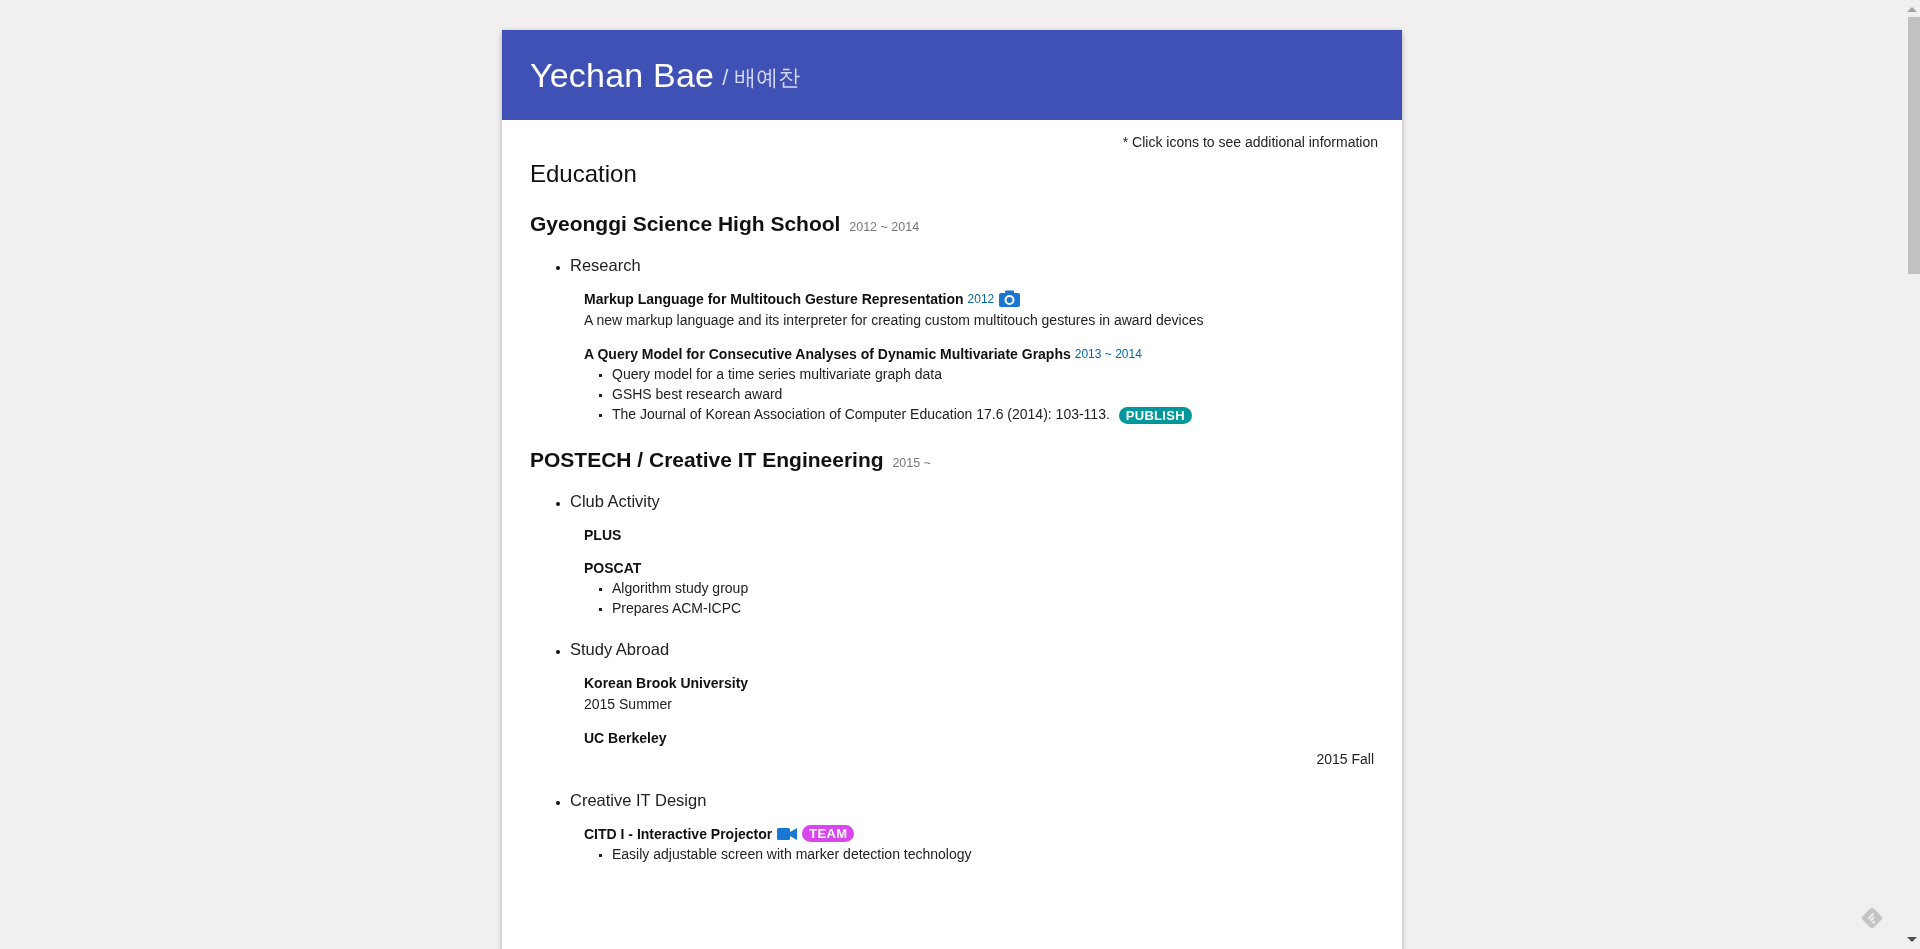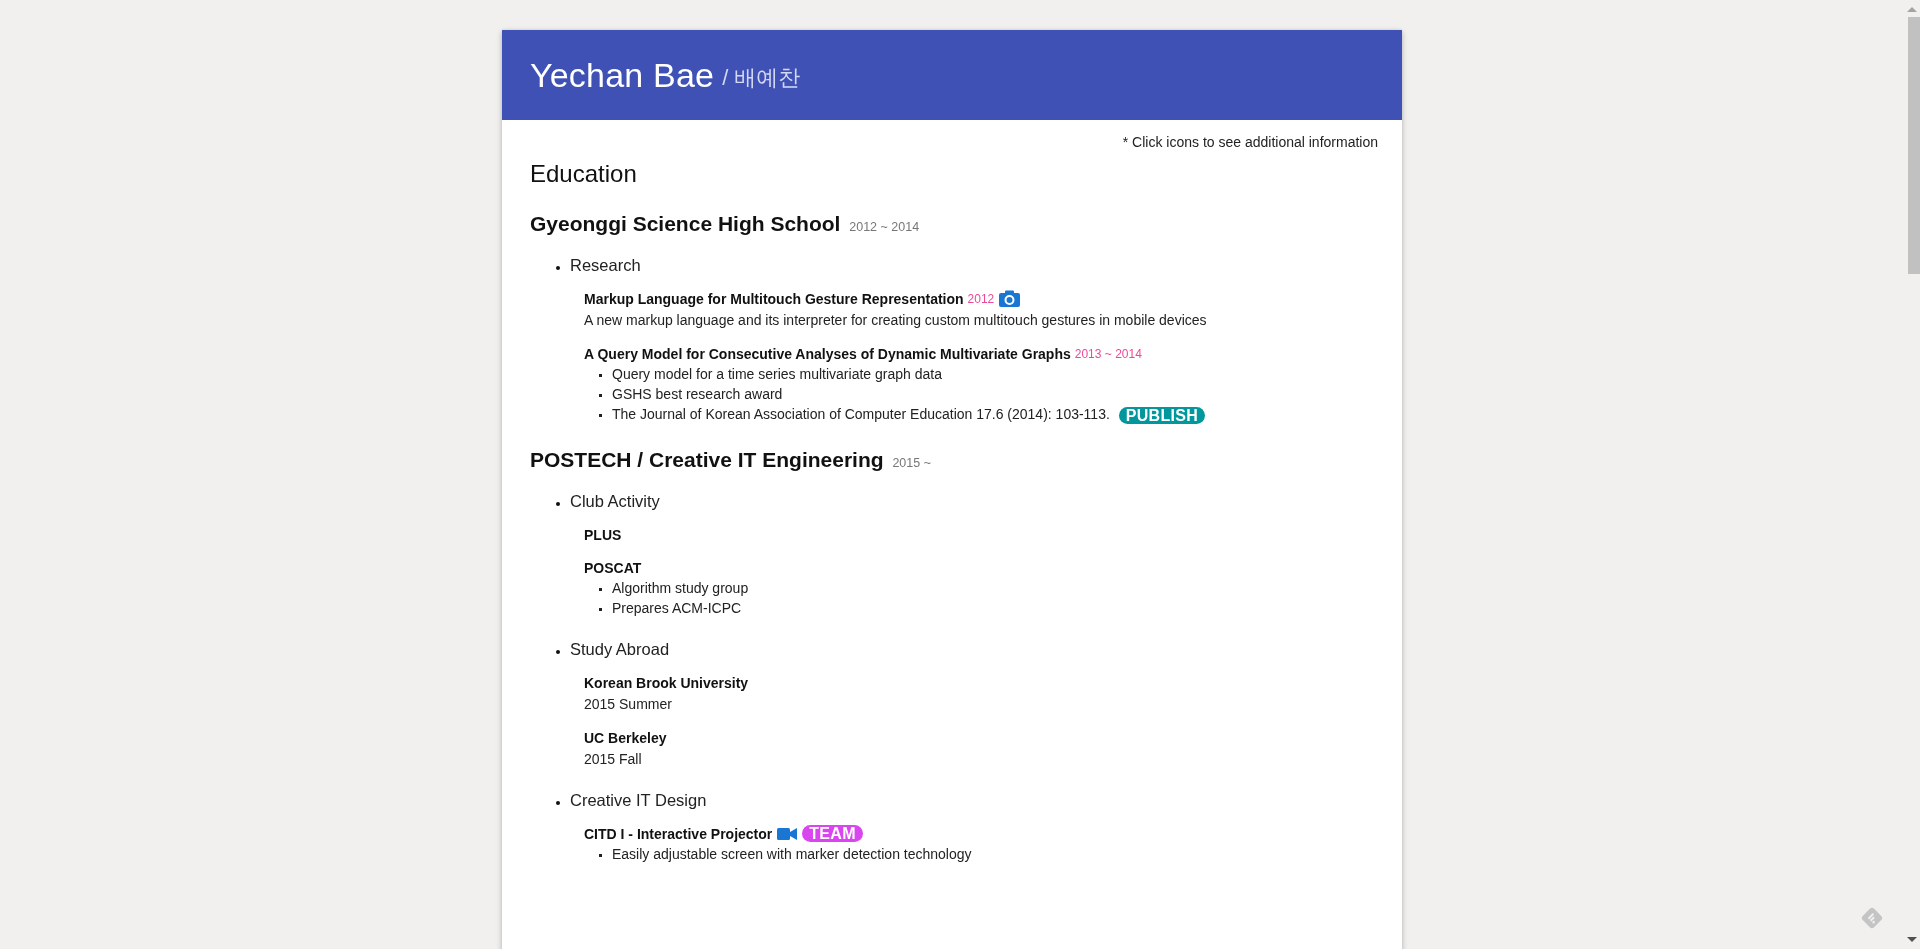--- a/index.html
+++ b/index.html
@@ -25,28 +25,28 @@
     .hint { position: absolute; right: 24px; top: 14px; font-size: 14px; color: #222; }
     .section-title { font-size: 24px; margin: 0; padding-top: 40px; font-weight: normal; }
     .school { margin: 27px 0 0 0; font-size: 21px; font-weight: bold; color: #111; }
     .school .years { font-size: 12.5px; color: #777; font-weight: normal; margin-left: 3px; }
     ul.cat { margin: 0; padding: 0 0 0 40px; list-style: disc; }
     ul.cat > li { font-size: 16.5px; margin-top: 22px; }
     ul.cat > li::marker { font-size: 12px; }
     .cat-label { display: block; color: #222; }
     .entry { margin-left: 14px; margin-top: 18px; font-size: 14px; }
     .entry-title { font-weight: bold; font-size: 14px; color: #111; display: flex; align-items: center; height: 19px; }
-    .entry-title .years { font-size: 12px; color: #ec4899; font-weight: normal; margin-left: 4px; }
+    .entry-title .years { font-size: 12px; color: #0369a1; font-weight: normal; margin-left: 4px; }
     .entry-desc { font-size: 14px; color: #222; line-height: 20px; margin-top: 2px; }
     ul.sub { margin: 1px 0 0 0; padding-left: 28px; list-style: square; }
     ul.sub li { font-size: 14px; line-height: 20px; color: #222; }
     ul.sub li::marker { font-size: 10px; }
     a.link { color: #3273dc; text-decoration: none; }
     .badge {
-      display: inline-block; font-size: 16px; font-weight: bold; color: #fff;
+      display: inline-block; font-size: 13px; font-weight: bold; color: #fff;
       border-radius: 9px; padding: 2px 7px; margin-left: 5px; line-height: 13px; vertical-align: middle;
       letter-spacing: 0.3px;
     }
     .icon-btn { display: inline-flex; margin-left: 5px; cursor: pointer; vertical-align: middle; }
     .scrollbar {
       position: absolute; right: 0; top: 0; width: 17px; height: 949px; background: #f1f0ef;
     }
     .scroll-up { position: absolute; left: 4px; top: 7px; width: 0; height: 0;
       border-left: 5px solid transparent; border-right: 5px solid transparent; border-bottom: 5px solid #a3a3a3; }
     .scroll-thumb { position: absolute; left: 5px; top: 17px; width: 13px; height: 257px; background: #c1c1c1; }
@@ -81,21 +81,21 @@
             <span>Markup Language for Multitouch Gesture Representation</span>
             <span class="years">2012</span>
             <span class="icon-btn">
               <svg width="21" height="17" viewBox="0 0 21 17">
                   <rect x="0" y="3" width="21" height="14" rx="2" fill="#1976d2"></rect>
                   <rect x="6" y="0.5" width="9" height="4" rx="1" fill="#1976d2"></rect>
                   <circle cx="10.5" cy="10" r="4" fill="none" stroke="#fff" stroke-width="2"></circle>
                 </svg>
             </span>
           </div>
-          <div class="entry-desc">A new markup language and its interpreter for creating custom multitouch gestures in mobile devices</div>
+          <div class="entry-desc">A new markup language and its interpreter for creating custom multitouch gestures in award devices</div>
         </div>
         <div class="entry" style="margin-top:14px;">
           <div class="entry-title">
             <span>A Query Model for Consecutive Analyses of Dynamic Multivariate Graphs</span>
             <span class="years">2013 ~ 2014</span>
           </div>
           <ul class="sub">
             <li>Query model for a time series multivariate graph data</li>
             <li>GSHS best research award</li>
             <li>
@@ -131,21 +131,21 @@
       </li>
 
       <li style="margin-top:22px;">
         <span class="cat-label">Study Abroad</span>
         <div class="entry" style="margin-top:14px;">
           <div class="entry-title">
             <span>Korean Brook University</span>
           </div>
           <div class="entry-desc">2015 Summer</div>
         </div>
-        <div class="entry" style="margin-top:14px;">
+        <div class="entry" style="margin-top:14px;text-align:right;">
           <div class="entry-title">
             <span>UC Berkeley</span>
           </div>
           <div class="entry-desc">2015 Fall</div>
         </div>
       </li>
 
       <li style="margin-top:22px;">
         <span class="cat-label">Creative IT Design</span>
         <div class="entry" style="margin-top:14px;">

